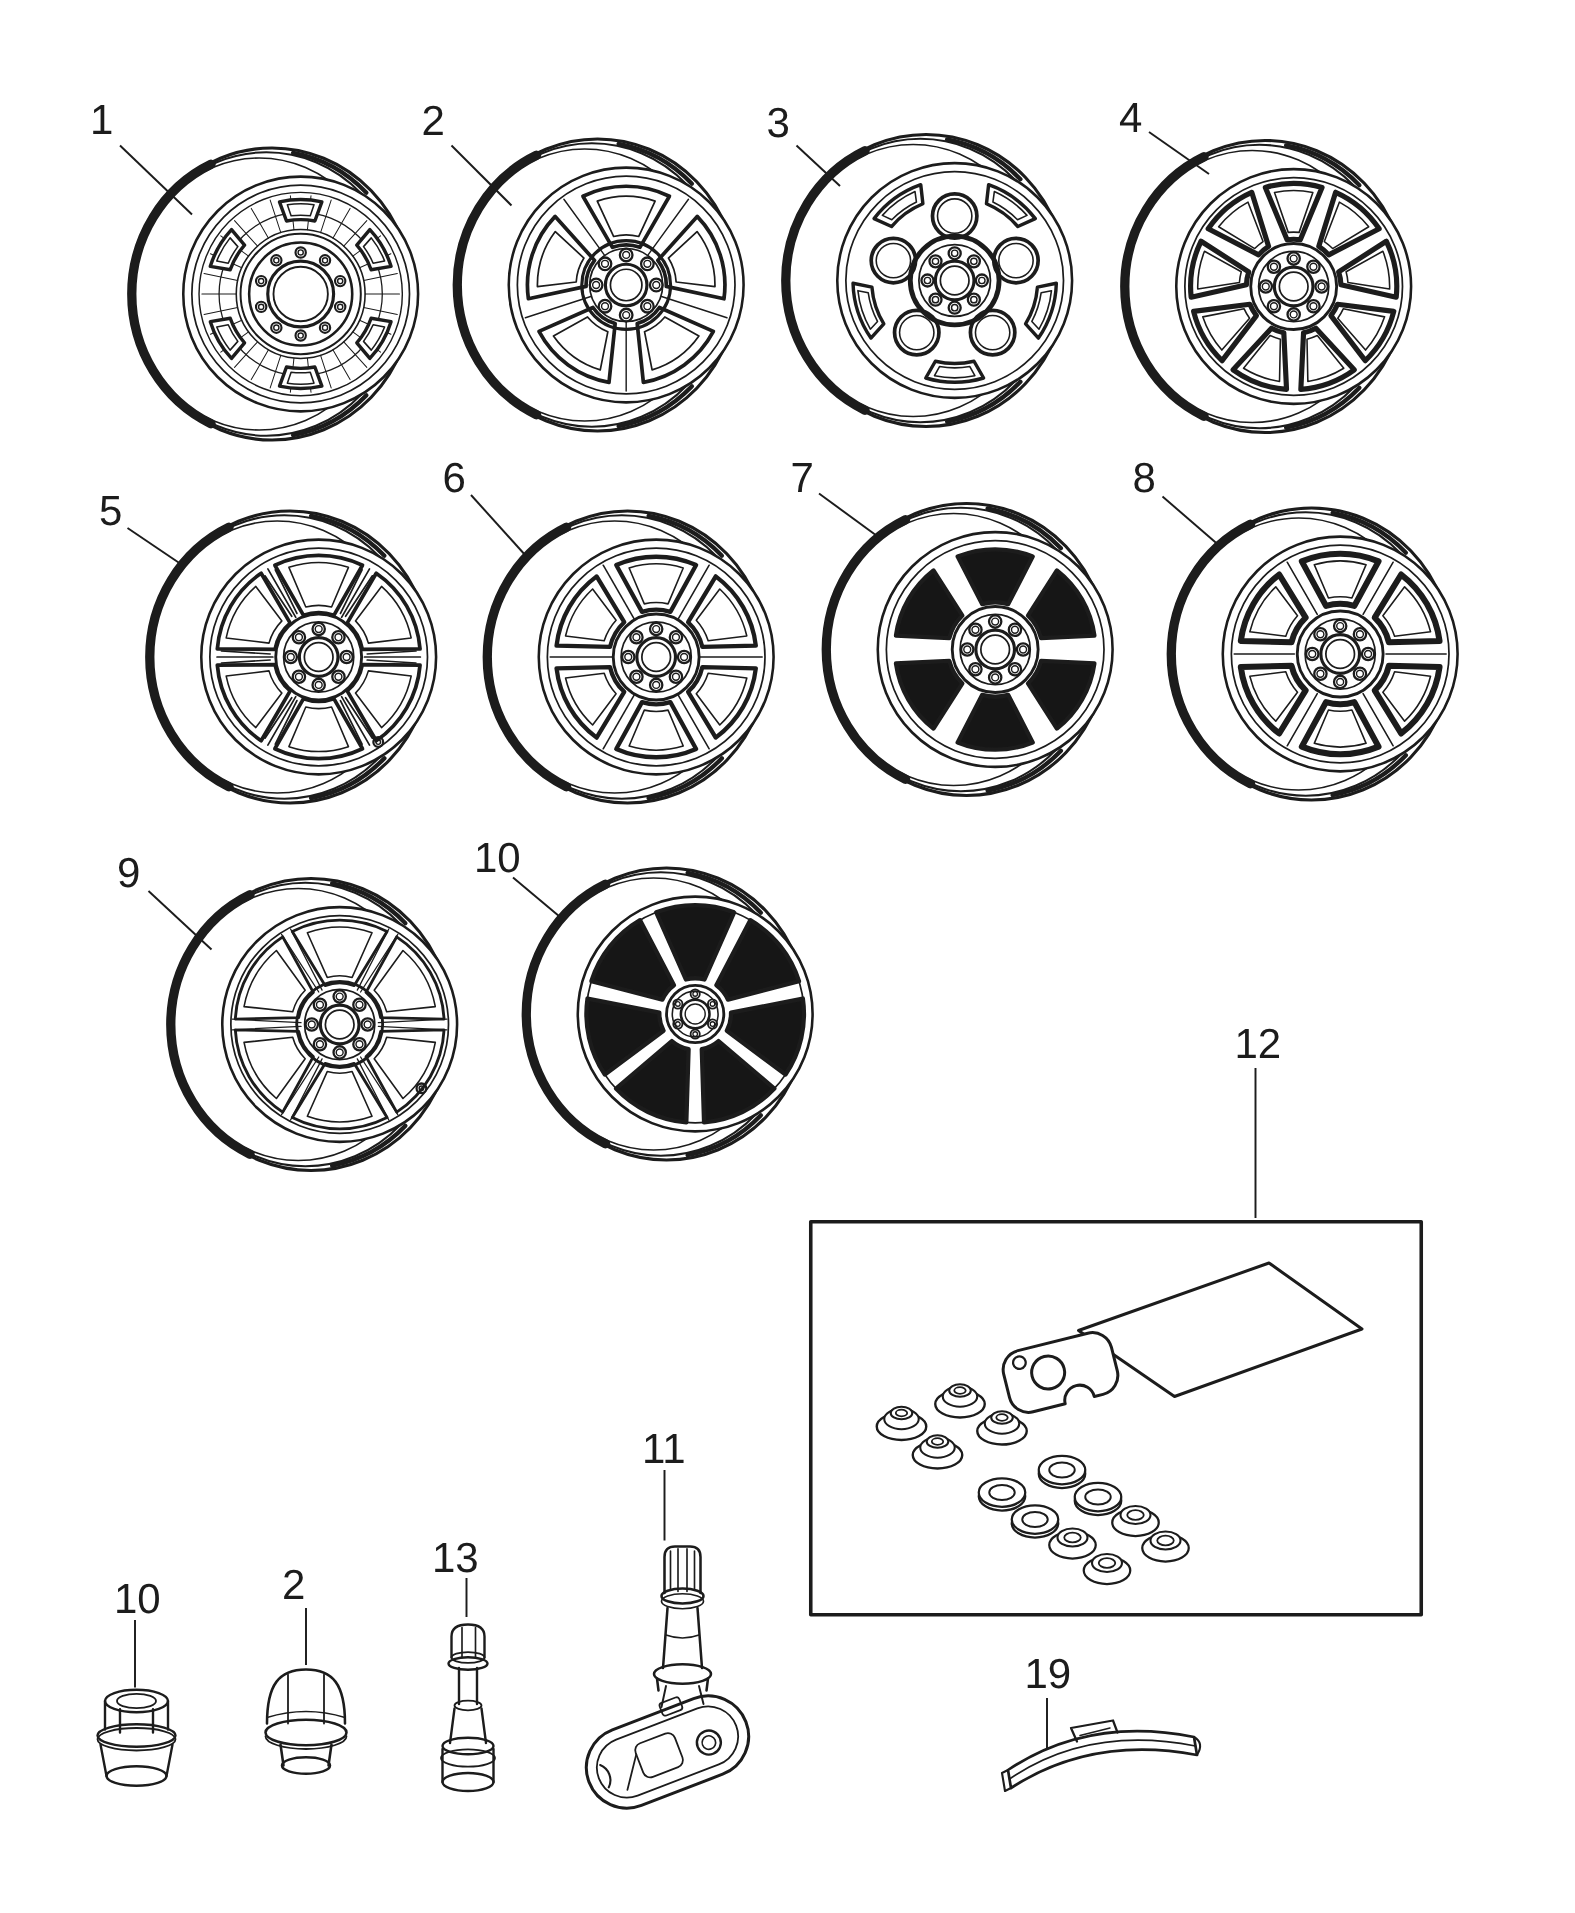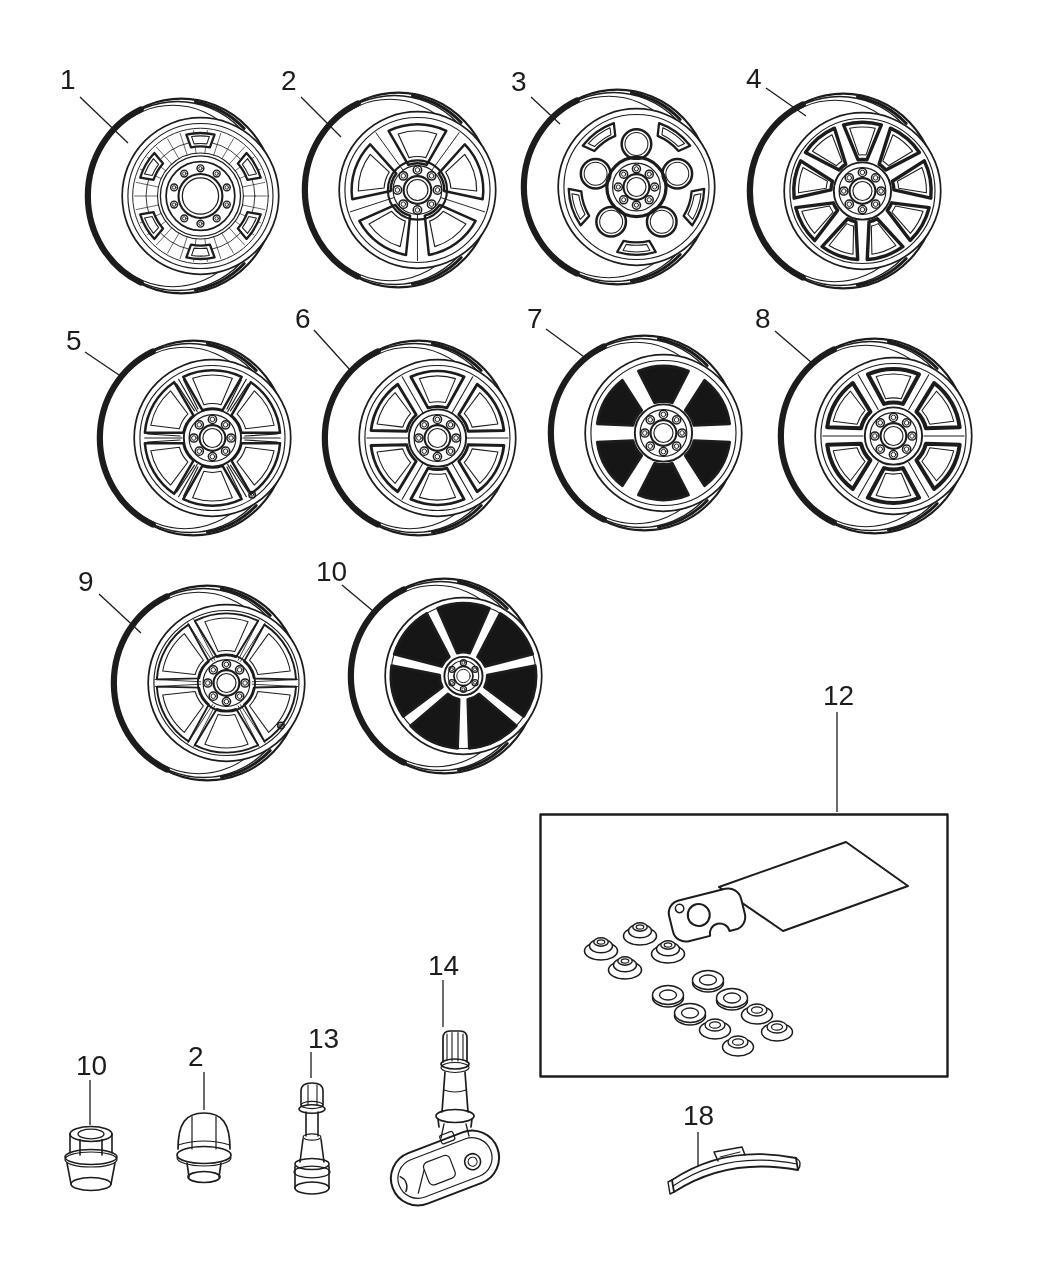--- a/index.html
+++ b/index.html
@@ -43,23 +43,23 @@
   <span class="callout" style="left:746px;top:65px">4</span>
   <span class="callout" style="left:66px;top:327px">5</span>
   <span class="callout" style="left:295px;top:305px">6</span>
   <span class="callout" style="left:527px;top:305px">7</span>
   <span class="callout" style="left:755px;top:305px">8</span>
   <span class="callout" style="left:78px;top:568px">9</span>
   <span class="callout" style="left:316px;top:558px">10</span>
   <span class="callout" style="left:823px;top:682px">12</span>
   <span class="callout" style="left:76px;top:1052px">10</span>
   <span class="callout" style="left:188px;top:1043px">2</span>
-  <span class="callout" style="left:308px;top:1025px">13</span>
-  <span class="callout" style="left:428px;top:952px">14</span>
-  <span class="callout" style="left:683px;top:1102px">18</span>
+  <span class="callout" style="left:288px;top:1025px">13</span>
+  <span class="callout" style="left:428px;top:952px">11</span>
+  <span class="callout" style="left:683px;top:1102px">19</span>
 
   <div class="part" style="left:84px;top:91px">
       <svg width="210" height="210" viewBox="-110 -110 220 220" fill="none" stroke="#1c1c1c" stroke-linejoin="round" stroke-linecap="round">
         <ellipse cx="-8" cy="0" rx="98" ry="102" stroke-width="2.2"></ellipse>
         <ellipse cx="-12" cy="0" rx="94" ry="99" stroke-width="1.4"></ellipse>
         <ellipse cx="-17" cy="0" rx="88" ry="95" stroke-width="1.1"></ellipse>
         <path d="M-50.6 -90.6 A96 100 0 0 0 -50.6 90.6" stroke-width="6.5"></path>
         <path d="M6.7 -98.5 A96 100 0 0 1 57.9 -70.7" stroke-width="3"></path>
         <path d="M6.7 98.5 A96 100 0 0 0 57.9 70.7" stroke-width="3"></path>
         <circle cx="12" cy="0" r="82" stroke-width="1.8" fill="#ffffff"></circle>

